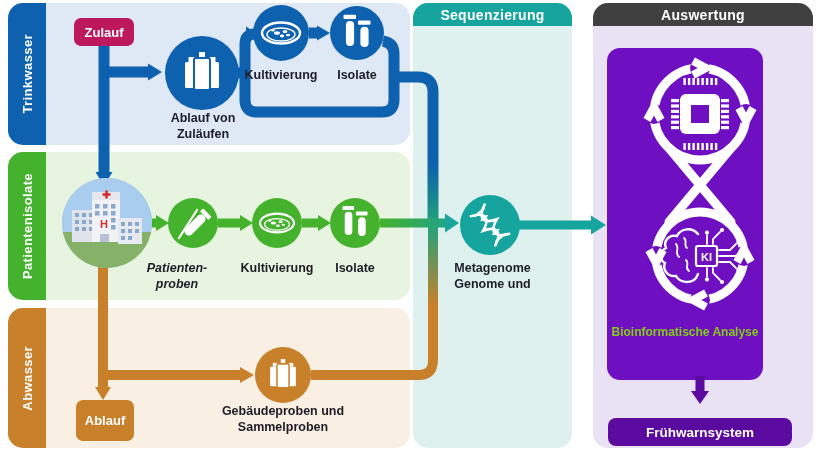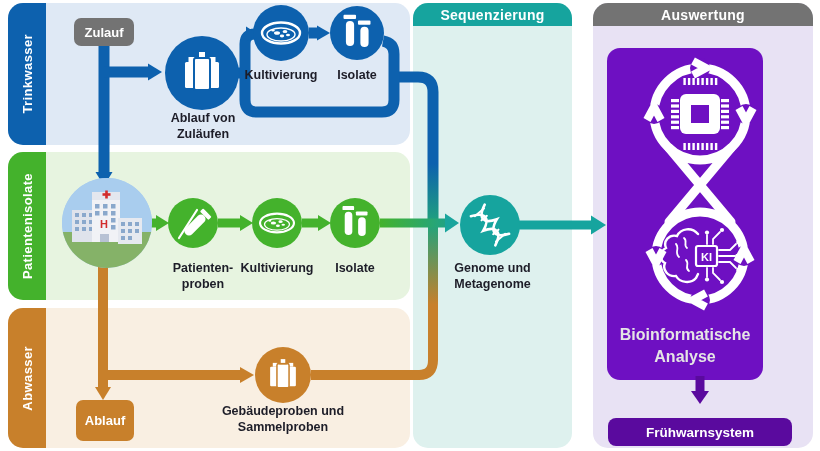--- a/index.html
+++ b/index.html
@@ -12,35 +12,35 @@
   .p-seq{left:413px;top:3px;width:159px;height:445px;background:#def1ee;}
   .p-ausw{left:593px;top:3px;width:220px;height:445px;background:#e8e2f4;}
   .band{position:absolute;left:0;top:0;bottom:0;width:38px;border-radius:15px 0 0 15px;
         display:flex;align-items:center;justify-content:center;}
   .b-trink{background:#0d61ae;}.b-pat{background:#44b22c;}.b-abw{background:#c8802b;}
   .band span{writing-mode:vertical-rl;transform:rotate(180deg);color:#fff;font-weight:bold;
         font-size:13px;letter-spacing:.4px;white-space:nowrap;}
   .hdr{position:absolute;left:0;top:0;right:0;height:23px;border-radius:15px 15px 0 0;
         display:flex;align-items:center;justify-content:center;color:#fff;font-weight:bold;
         font-size:14px;letter-spacing:.3px;}
-  .h-seq{background:#16a49e;}.h-ausw{background:#737373;}
+  .h-seq{background:#16a49e;}.h-ausw{background:#404040;}
   .lines{position:absolute;left:0;top:0;z-index:2;pointer-events:none;}
   .circle{position:absolute;border-radius:50%;z-index:3;display:flex;align-items:center;
         justify-content:center;overflow:hidden;}
   .c-blue{background:#0d61ae;}.c-green{background:#44b22c;}
   .c-orange{background:#c8802b;}.c-teal{background:#16a49e;}
   .badge{position:absolute;z-index:3;display:flex;align-items:center;justify-content:center;
         color:#fff;font-weight:bold;font-size:13px;border-radius:7px;}
-  .bg-blue{background:#737373;}.bg-orange{background:#c8802b;}.bg-purple{background:#5a0a9e;margin-top:13px;}
+  .bg-blue{background:#be185d;}.bg-orange{background:#c8802b;}.bg-purple{background:#5a0a9e;margin-top:13px;}
   .nlabel{position:absolute;z-index:3;text-align:center;font-weight:bold;font-size:12.5px;
         color:#1d1d28;line-height:1.28;}
   .aibox{position:absolute;left:607px;top:48px;width:156px;height:332px;background:#6e10c2;
         border-radius:13px;z-index:3;}
-  .aibox .antext{position:absolute;left:0;right:0;top:276px;text-align:center;color:#e5e5e5;
-        font-weight:bold;font-size:16px;line-height:1.35;}
+  .aibox .antext{position:absolute;left:0;right:0;top:276px;text-align:center;color:#84cc16;
+        font-weight:bold;font-size:12px;line-height:1.35;}
   .downarrow{position:absolute;left:686px;top:376px;z-index:3;}
   .fbadge{left:608px;top:405px;width:184px;height:28px;font-size:13.5px;border-radius:8px;z-index:3;}
 </style>
 </head>
 <body>
 
 <div class="canvas">
 
   <div class="panel p-trink">
     <div class="band b-trink">
@@ -274,29 +274,29 @@
       </g>
     </svg>
   </div>
 
   <div class="nlabel" style="left:148px;top:110px;width:110px;">
     <div>Ablauf von</div>
     <div>Zuläufen</div>
   </div>
   <div class="nlabel" style="left:231px;top:67px;width:100px;">Kultivierung</div>
   <div class="nlabel" style="left:317px;top:67px;width:80px;">Isolate</div>
-  <div class="nlabel" style="left:153px;top:260px;width:100px;">
+  <div class="nlabel" style="left:127px;top:260px;width:100px;font-style:italic;">
     <div>Patienten-</div>
     <div>proben</div>
   </div>
   <div class="nlabel" style="left:227px;top:260px;width:100px;">Kultivierung</div>
   <div class="nlabel" style="left:315px;top:260px;width:80px;">Isolate</div>
   <div class="nlabel" style="left:430px;top:260px;width:125px;">
+    <div>Metagenome</div>
     <div>Genome und</div>
-    <div>Metagenome</div>
   </div>
   <div class="nlabel" style="left:183px;top:403px;width:200px;">
     <div>Gebäudeproben und</div>
     <div>Sammelproben</div>
   </div>
 
   <div class="aibox">
     <svg width="185" height="264" viewBox="0 0 185 264">
 
       <g stroke="#fff" stroke-width="9" fill="none">

